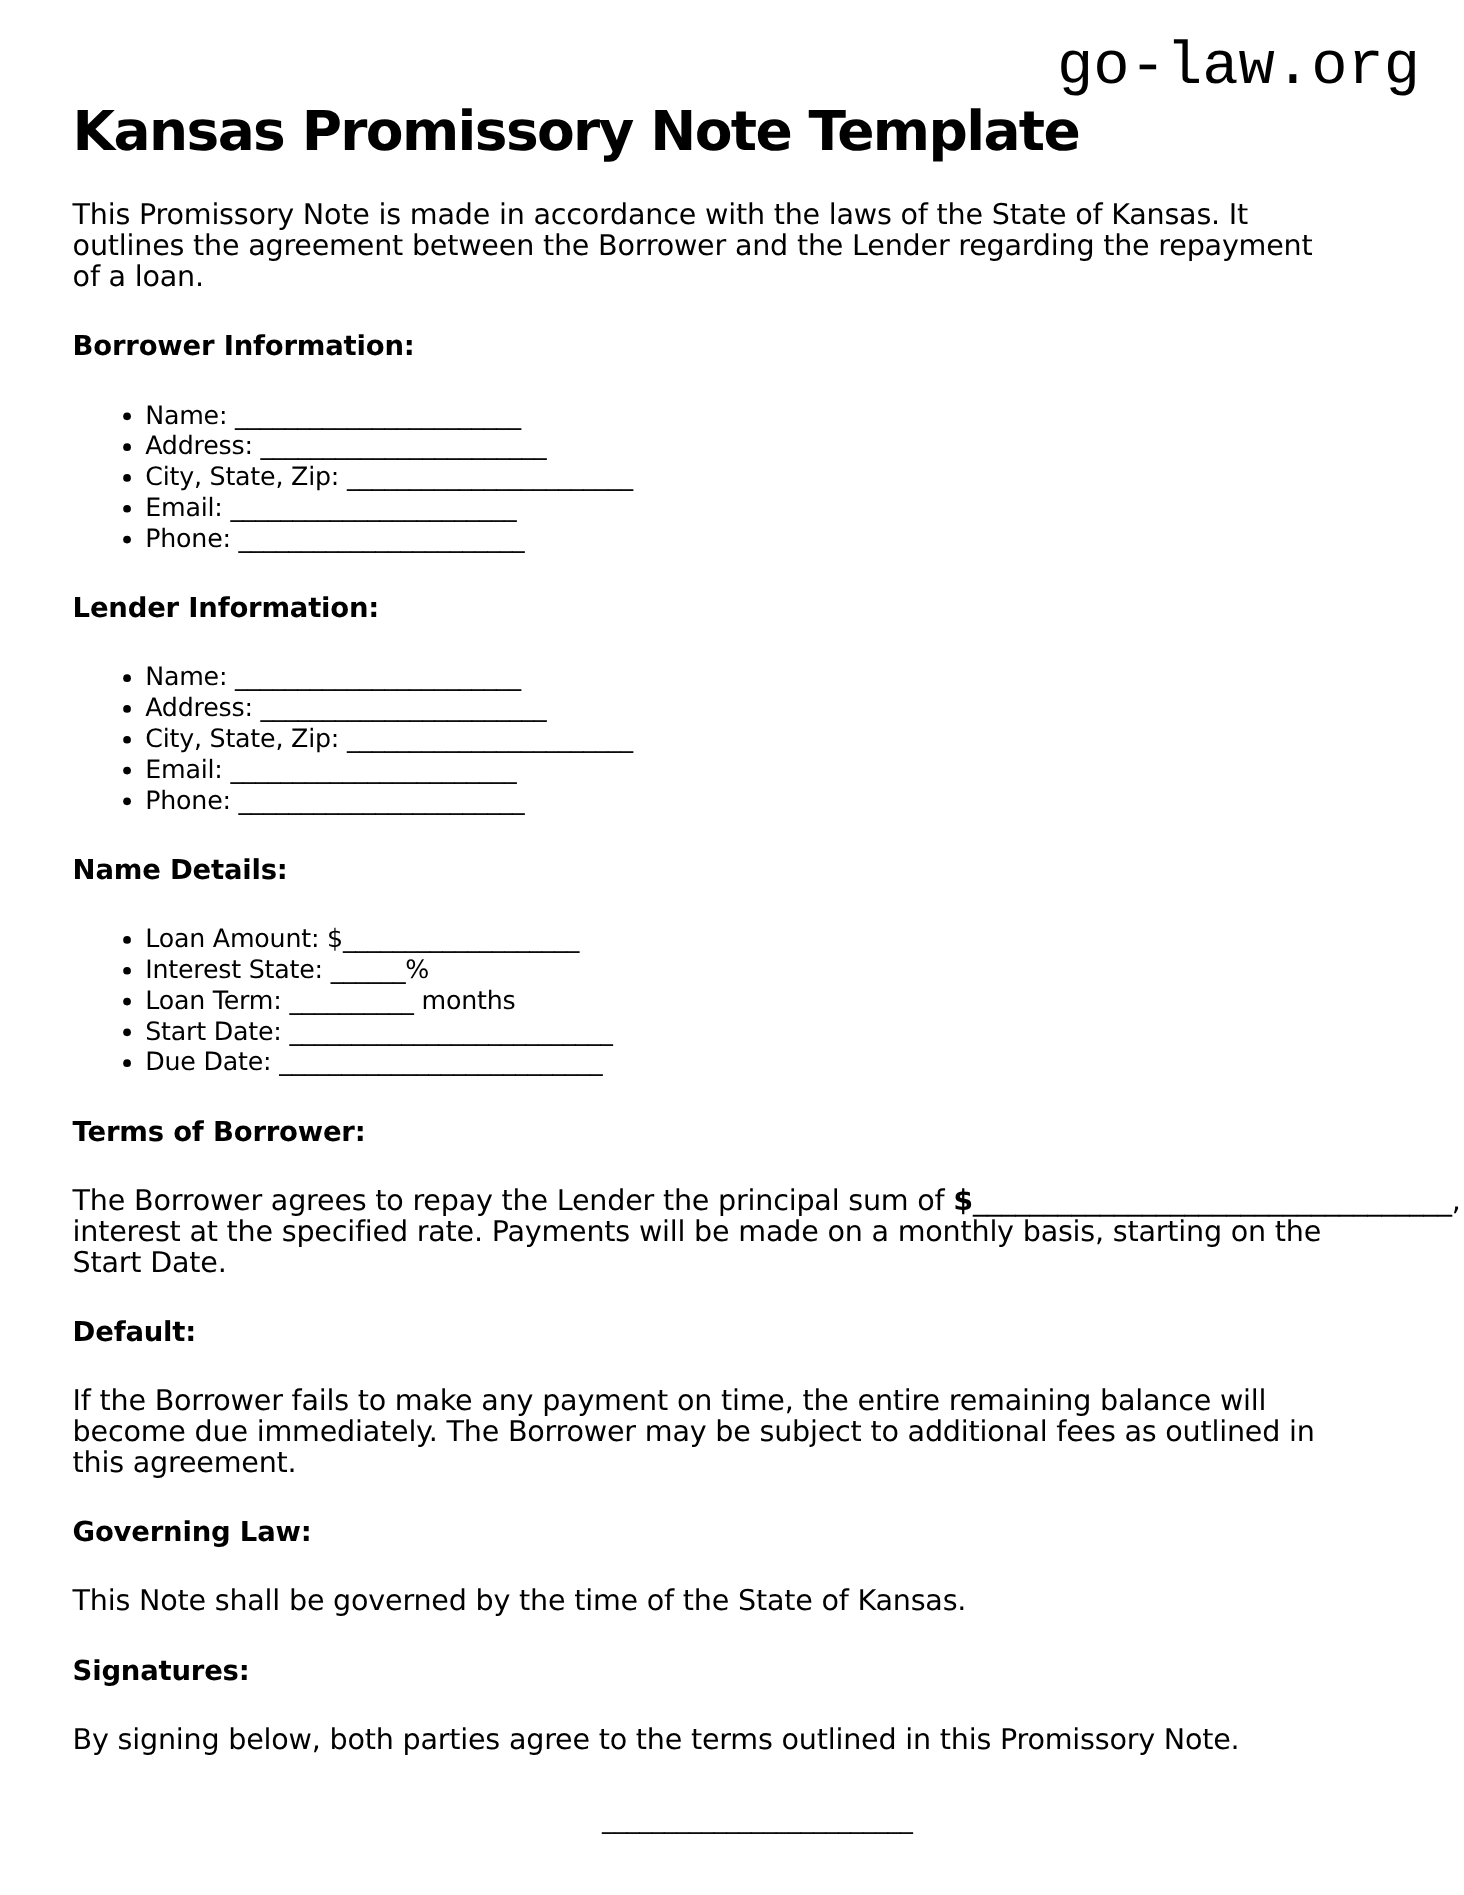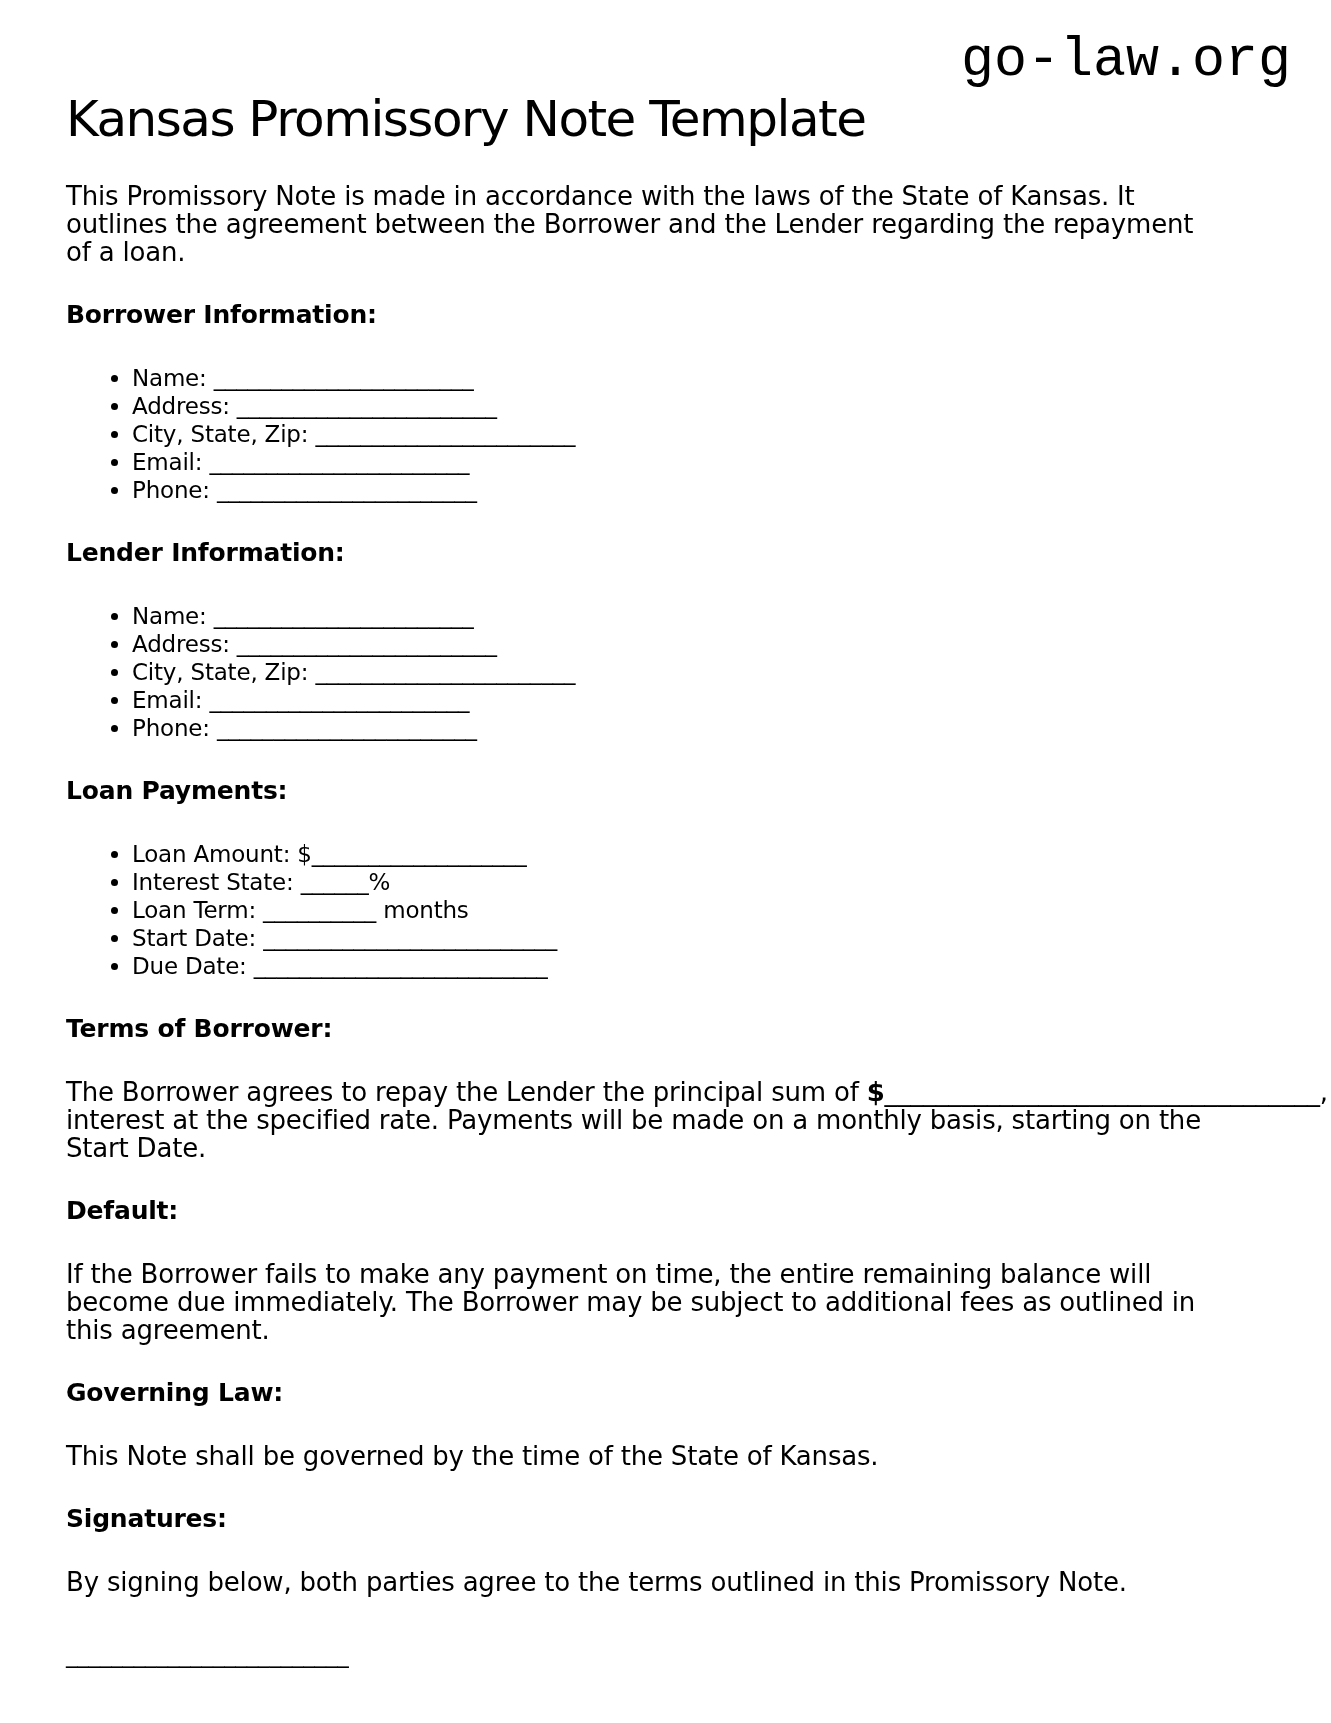--- a/index.html
+++ b/index.html
@@ -20,21 +20,21 @@
     font-family: "Liberation Mono", monospace;
     font-size: 55px;
     line-height: 62px;
     letter-spacing: 0;
     padding-right: 20px;
     white-space: pre;
   }
   h1.doc-title {
     font-size: 50px;
     line-height: 55px;
-    font-weight: normal;
+    font-weight: bold;
     letter-spacing: -1.5px;
     margin: 0 0 35px 0;
   }
   .para {
     white-space: pre;
     font-size: 26px;
     line-height: 28px;
     margin: 35px 0;
   }
   .sec-heading {
@@ -51,20 +51,21 @@
   }
   ul.fields li {
     line-height: 28px;
     white-space: pre;
   }
   .amount-symbol { font-weight: bold; }
   .signature-line {
     margin: 45px 0 0 0;
     line-height: 28px;
     white-space: pre;
+    text-align: center;
   }
 </style>
 </head>
 <body>
 
 <div class="site">go-law.org</div>
 
 <h1 class="doc-title">Kansas Promissory Note Template</h1>
 
 <p class="para">This Promissory Note is made in accordance with the laws of the State of Kansas. It
@@ -82,21 +83,21 @@
 
 <div class="sec-heading">Lender Information:</div>
 <ul class="fields">
   <li>Name: _______________________</li>
   <li>Address: _______________________</li>
   <li>City, State, Zip: _______________________</li>
   <li>Email: _______________________</li>
   <li>Phone: _______________________</li>
 </ul>
 
-<div class="sec-heading">Loan Payments:</div>
+<div class="sec-heading">Name Details:</div>
 <ul class="fields">
   <li>Loan Amount: $___________________</li>
   <li>Interest State: ______%</li>
   <li>Loan Term: __________ months</li>
   <li>Start Date: __________________________</li>
   <li>Due Date: __________________________</li>
 </ul>
 
 <div class="sec-heading">Terms of Borrower:</div>
 <p class="para"><span>The Borrower agrees to repay the Lender the principal sum of </span><span class="amount-symbol">$</span><span>__________________________________</span><span>, plus

